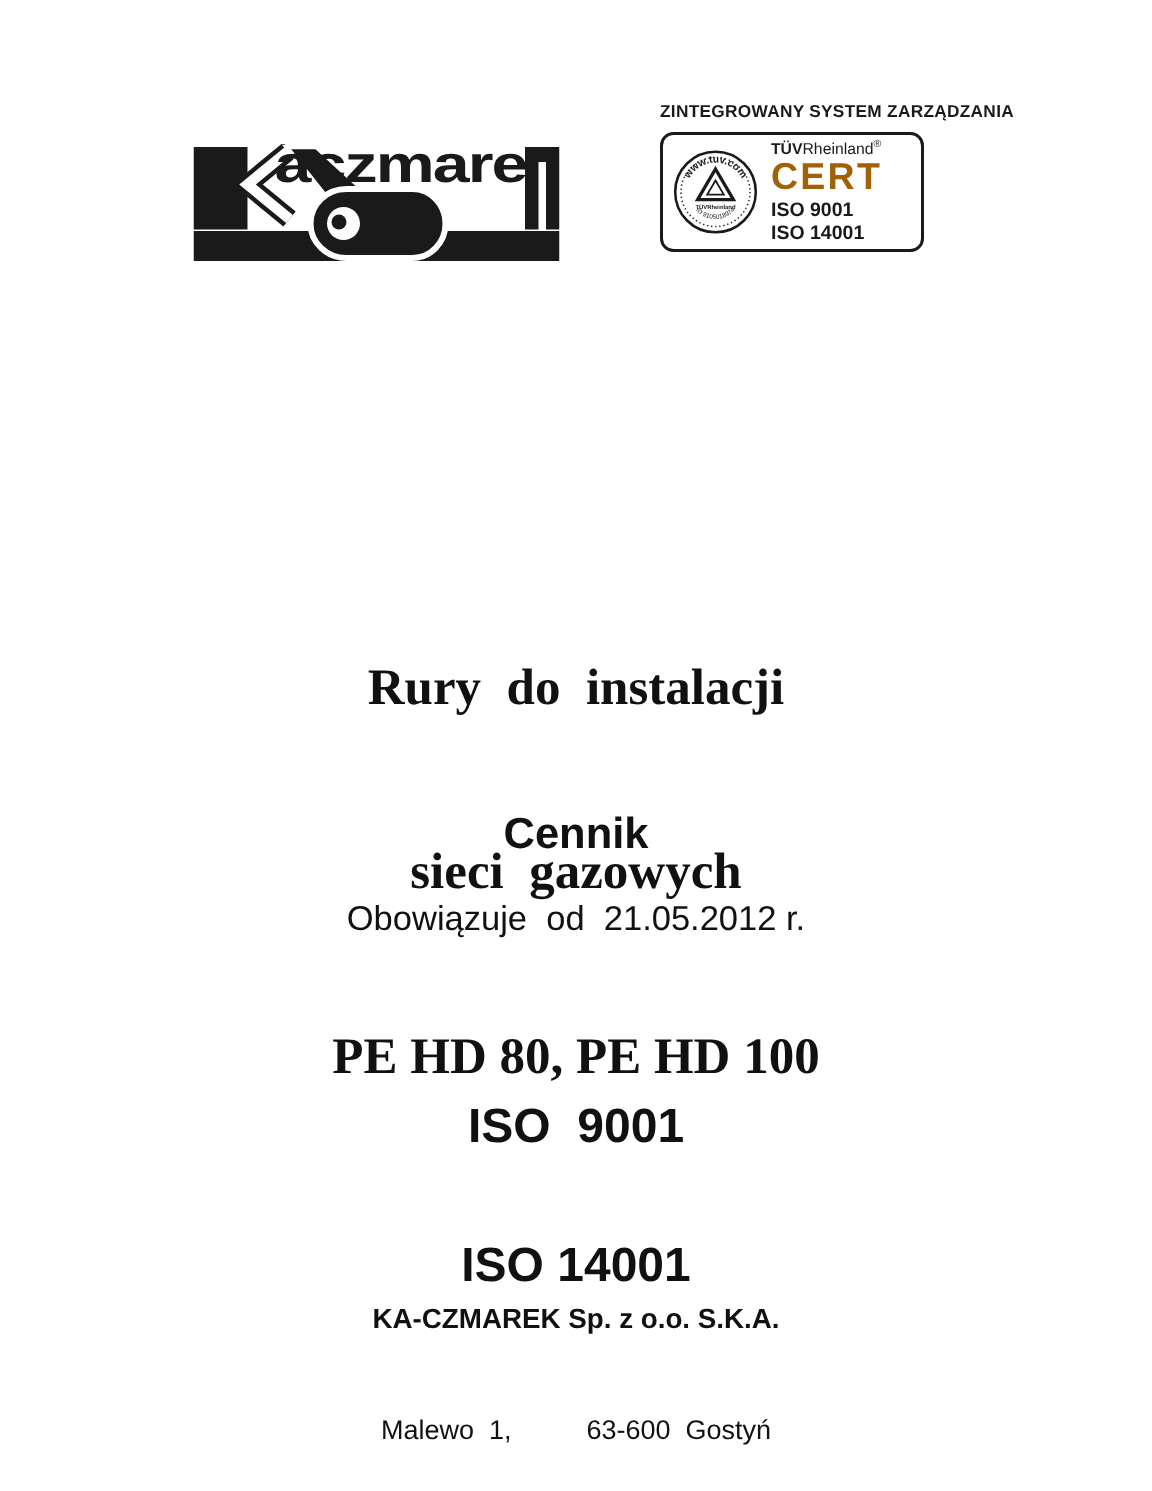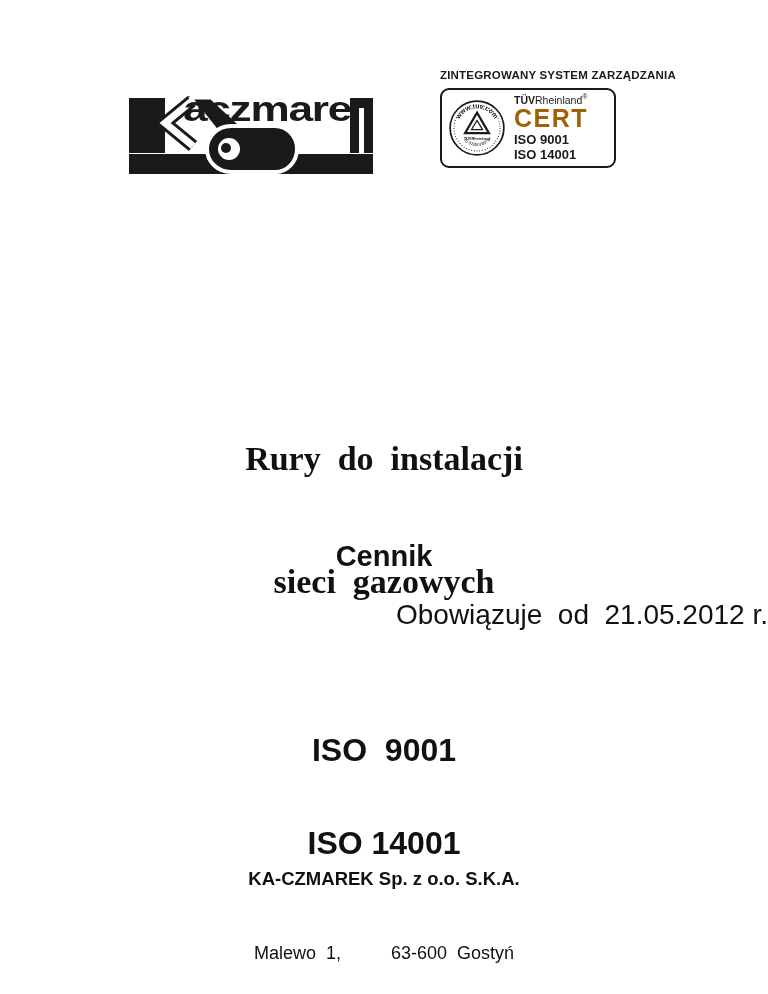--- a/index.html
+++ b/index.html
@@ -35,21 +35,21 @@
   .brand-line { font-size: 10.5px; line-height: 1.1; white-space: nowrap; color: #1a1a1a; }
   .brand-bold { font-weight: bold; }
   .brand-reg { font-size: 7px; vertical-align: super; }
   .cert-word { font-size: 25px; font-weight: bold; letter-spacing: 1.5px; line-height: 1.02; color: #a16207; }
   .cert-iso { font-size: 13px; font-weight: bold; line-height: 1.2; white-space: pre; color: #1a1a1a; }
 
   
   .centered { left: 0; right: 0; text-align: center; white-space: pre; }
   .doc-title { top: 356px; font-size: 34px; line-height: 41px; font-weight: bold; font-family: Liberation Serif, serif; }
   .doc-subtitle { top: 540px; font-size: 29px; font-weight: bold; }
-  .doc-validity { top: 599px; font-size: 28px; text-align: right; }
+  .doc-validity { top: 599px; font-size: 23px; }
   .doc-iso { top: 673px; font-size: 32px; line-height: 31px; font-weight: bold; }
 
   
   .footer { top: 816px; font-size: 18px; line-height: 25px; }
   .footer .company { font-size: 18.5px; font-weight: bold; }
 </style>
 </head>
 <body>
 
 <div class="page">
@@ -109,20 +109,21 @@
         <div class="cert-word">CERT</div>
         <div class="cert-iso">ISO 9001</div>
         <div class="cert-iso">ISO 14001</div>
       </div>
     </div>
   </div>
 
   <div class="abs centered doc-title">
     <div>Rury  do  instalacji</div>
     <div>sieci  gazowych</div>
+    <div>PE HD 80, PE HD 100</div>
   </div>
 
   <div class="abs centered doc-subtitle">Cennik</div>
 
   <div class="abs centered doc-validity">Obowiązuje  od  21.05.2012 r.</div>
 
   <div class="abs centered doc-iso">
     <div>ISO  9001</div>
     <div>ISO 14001</div>
   </div>

